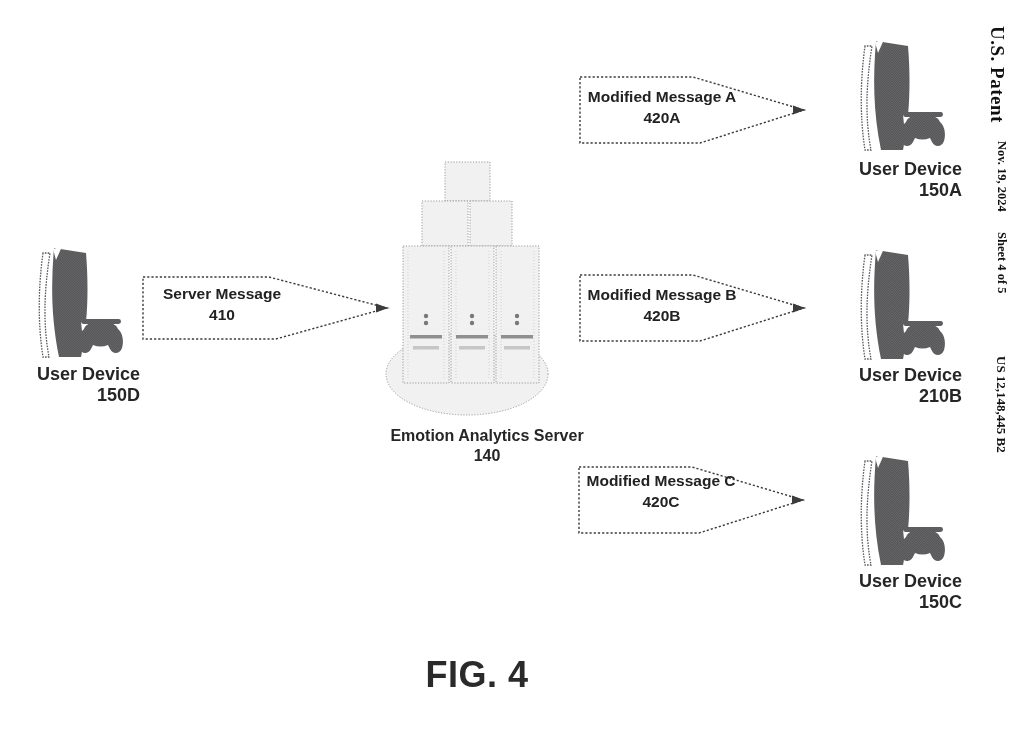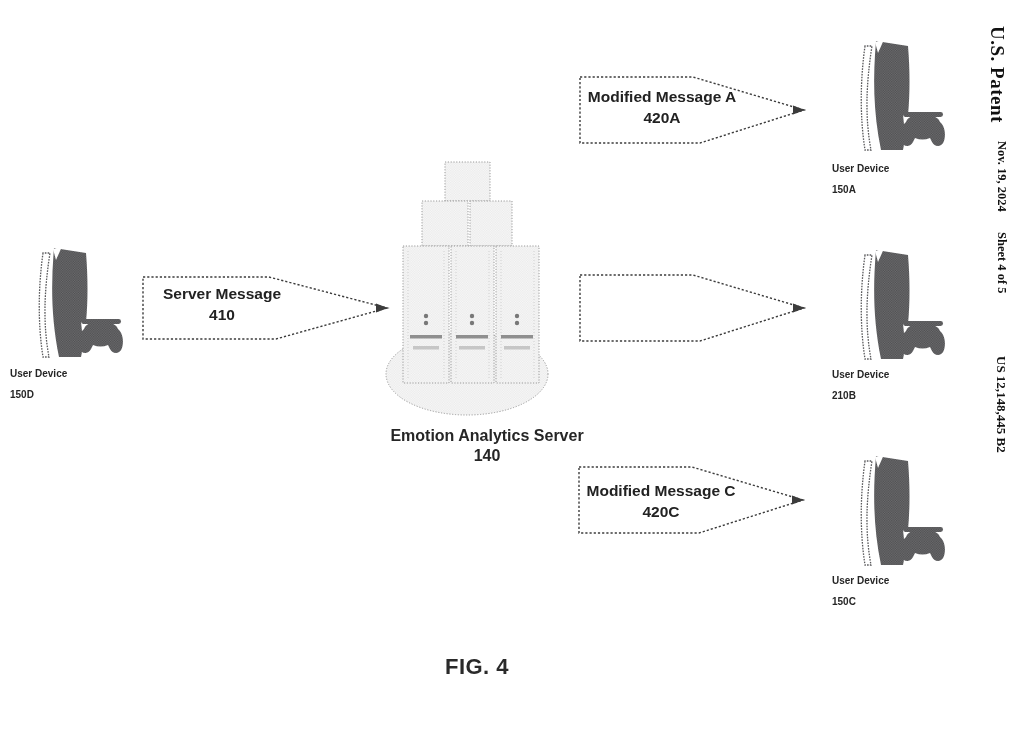--- a/index.html
+++ b/index.html
@@ -6,42 +6,42 @@
   .sheet {
     position:relative; width:1036px; height:747px; background:#ffffff;
     font-family:"Liberation Sans", sans-serif; color:#1f1f1f; overflow:hidden;
   }
   svg { display:block; }
   .defs-holder { position:absolute; width:0; height:0; overflow:hidden; }
 
   
   .dev-icon { position:absolute; }
   .dev-label {
-    position:absolute; width:130px; text-align:left;
-    font-weight:bold; font-size:10px; line-height:20.5px; color:#262626;
+    position:absolute; width:130px; text-align:right;
+    font-weight:bold; font-size:18px; line-height:20.5px; color:#262626;
   }
 
   
   .server-svg { position:absolute; left:383px; top:158px; }
   .server-label {
     position:absolute; left:367px; top:426px; width:200px; text-align:center;
     font-weight:bold; font-size:16px; line-height:20px; color:#262626;margin-left:20px;
   }
 
   
   .banner { position:absolute; }
   .banner-text {
     position:absolute; text-align:center;
     font-weight:bold; font-size:15.5px; line-height:21px; color:#222222;
   }
 
   
   .fig-caption {
     position:absolute; left:396px; top:654px; width:162px; text-align:center;
-    font-weight:bold; font-size:22px; letter-spacing:0.5px; color:#2a2a2a;
+    font-weight:bold; font-size:36px; letter-spacing:0.5px; color:#2a2a2a;
   }
 
   
   .vert {
     position:absolute; writing-mode:vertical-rl; text-orientation:mixed;
     font-family:"Liberation Serif","DejaVu Serif",serif; font-weight:bold; color:#111;
     white-space:nowrap;
   }
   .vert-title  { left:986px; top:26px;  font-size:19px; letter-spacing:0.5px; }
   .vert-date   { left:994px; top:141px; font-size:12.5px; }
@@ -159,28 +159,32 @@
       <div>Modified Message A</div>
       <div>420A</div>
     </div>
   </div>
 
   <div class="banner" style="left:579px; top:274px;">
     <svg width="228" height="68" viewBox="0 0 228 68">
       <polygon points="1,1 114,1 225,34 121,67 1,67" fill="#ffffff" stroke="#3c3c3c" stroke-width="1.4" stroke-dasharray="2.2,2"></polygon>
       <polygon points="214,29.5 226,34 214,38.5" fill="#3c3c3c"></polygon>
     </svg>
+    <div class="banner-text" style="left:8px; top:10px; width:150px;">
+      <div>Modified Message B</div>
+      <div>420B</div>
+    </div>
   </div>
 
   <div class="banner" style="left:578px; top:466px;">
     <svg width="228" height="68" viewBox="0 0 228 68">
       <polygon points="1,1 114,1 225,34 121,67 1,67" fill="#ffffff" stroke="#3c3c3c" stroke-width="1.4" stroke-dasharray="2.2,2"></polygon>
       <polygon points="214,29.5 226,34 214,38.5" fill="#3c3c3c"></polygon>
     </svg>
-    <div class="banner-text" style="left:8px; top:14px; width:150px;">
+    <div class="banner-text" style="left:8px; top:4px; width:150px;">
       <div>Modified Message C</div>
       <div>420C</div>
     </div>
   </div>
 
   <div>
     <svg class="dev-icon" style="left:848px; top:38px;" width="100" height="115" viewBox="0 0 100 115">
       <use href="#console-icon"></use>
     </svg>
     <div class="dev-label" style="left:832px; top:159px;">

